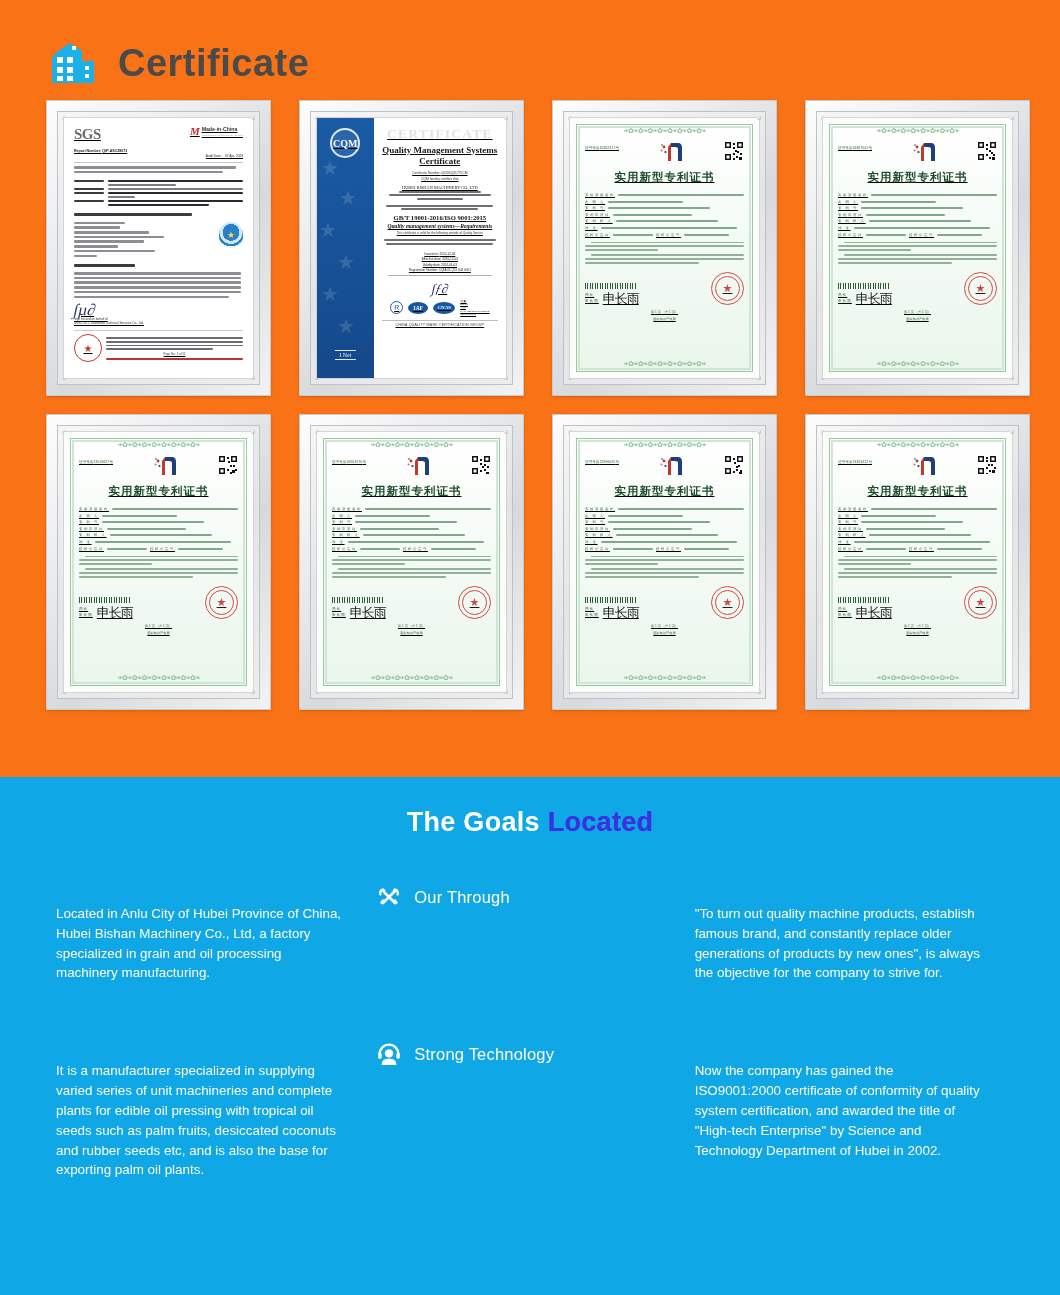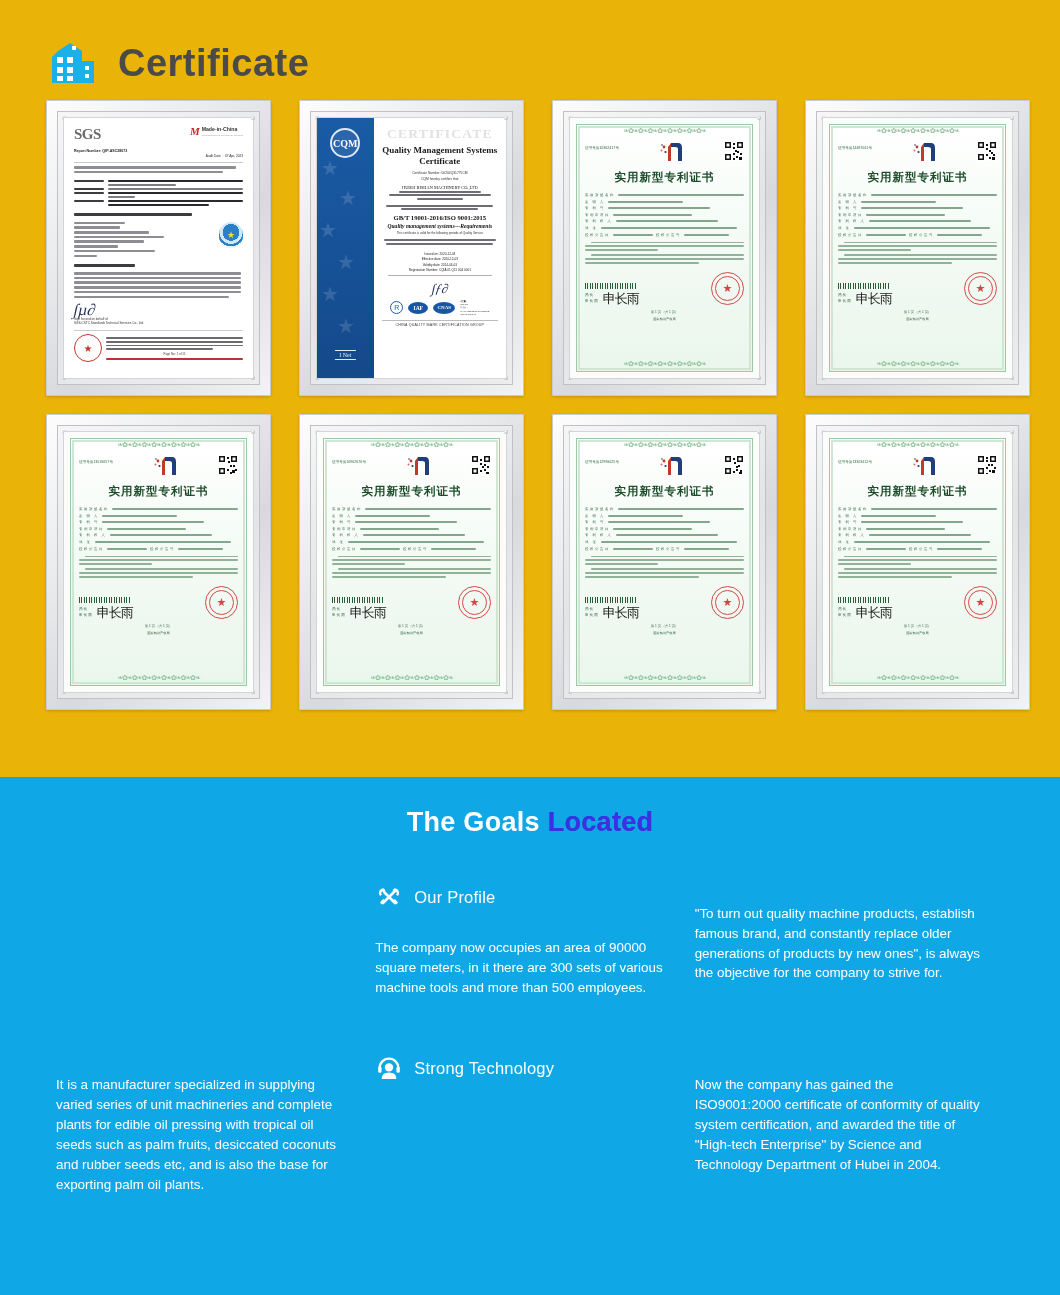--- a/index.html
+++ b/index.html
@@ -2,36 +2,37 @@
 <html><head>
 <meta charset="utf-8">
 <style>
   * { box-sizing: border-box; margin:0; padding:0; }
   html, body { width:1060px; height:1295px; }
   body {
     font-family: "Liberation Sans", sans-serif;
     background:#ffffff;
     overflow:hidden;
   }
-  .page { position:relative; width:1060px; height:980px; background:#eab308; }
+  .page { position:relative; width:1060px; height:980px; background:#f97316; }
 
   
   .header { display:flex; align-items:center; gap:14px; padding:26px 0 0 48px; height:100px; }
   .header-icon { width:56px; height:52px; flex:0 0 auto; }
   .header-title {
     font-size:38px; font-weight:bold; color:#4a4a4a; letter-spacing:0.5px;
     line-height:1;
   }
 
   
   .cert-grid {
     display:grid;
     grid-template-columns:repeat(4, 225px);
     gap:18px 28px;
     padding:0 0 0 46px;
+    text-decoration:underline;
   }
   .cert-frame {
     width:225px; height:296px;
     background:linear-gradient(135deg,#fdfdfd 0%,#e9eaec 35%,#d7d9dc 60%,#f2f3f4 100%);
     border-radius:2px;
     padding:11px;
     box-shadow:0 1px 3px rgba(0,0,0,.18), inset 0 0 0 1px #c9cbcf;
     position:relative;
   }
   .cert-inner {
@@ -1043,39 +1044,39 @@
   </div>
 
   <div class="services">
     <div class="svc-title">
       <span class="w">The Goals </span><span class="b">Located</span>
     </div>
 
     <div class="svc-grid">
 
       <div class="svc-item">
+        <div class="svc-text">Located in Anlu City of Hubei Province of China, Hubei Bishan Machinery Co., Ltd, a factory specialized in grain and oil processing machinery manufacturing.</div>
       </div>
 
       <div class="svc-item">
         <div class="svc-head">
           <span class="svc-ico">
             <svg viewBox="0 0 28 28" width="28" height="28">
               <g stroke="#fff" stroke-width="2.6" stroke-linecap="round">
                 <line x1="8" y1="20" x2="20" y2="8"></line>
                 <line x1="20" y1="20" x2="9.5" y2="9.5"></line>
               </g>
               <path fill="#fff" d="M19.6 5.2 a4.6 4.6 0 0 1 3.2 7.8 l-1.8-1.8 1.1-1.1-1.6-1.6-1.1 1.1-1.8-1.8 a4.6 4.6 0 0 1 2-2.6z"></path>
               <path fill="#fff" d="M8.4 5.2 a4.6 4.6 0 0 0-3.2 7.8 l1.8-1.8-1.1-1.1 1.6-1.6 1.1 1.1 1.8-1.8 a4.6 4.6 0 0 0-2-2.6z"></path>
               <rect x="17.8" y="17.2" width="5" height="3.2" rx="1" fill="#fff" transform="rotate(45 20.3 18.8)"></rect>
               <rect x="5.2" y="17.2" width="5" height="3.2" rx="1" fill="#fff" transform="rotate(-45 7.7 18.8)"></rect>
             </svg>
           </span>
-          <span class="svc-name">Our Profile</span>
-        </div>
-        <div class="svc-text">The company now occupies an area of 90000 square meters, in it there are 300 sets of various machine tools and more than 500 employees.</div>
+          <span class="svc-name">Our Through</span>
+        </div>
       </div>
 
       <div class="svc-item">
         <div class="svc-text">"To turn out quality machine products, establish famous brand, and constantly replace older generations of products by new ones", is always the objective for the company to strive for.</div>
       </div>
 
       <div class="svc-item svc-row2">
         <div class="svc-text">It is a manufacturer specialized in supplying varied series of unit machineries and complete plants for edible oil pressing with tropical oil seeds such as palm fruits, desiccated coconuts and rubber seeds etc, and is also the base for exporting palm oil plants.</div>
       </div>
 
@@ -1088,19 +1089,19 @@
               <rect x="21.4" y="12.6" width="3.4" height="6.2" rx="1.6" fill="#fff"></rect>
               <circle cx="14" cy="13.4" r="4.2" fill="#fff"></circle>
               <path fill="#fff" d="M6.6 25 Q6.6 18.6 14 18.6 Q21.4 18.6 21.4 25 Z"></path>
             </svg>
           </span>
           <span class="svc-name">Strong Technology</span>
         </div>
       </div>
 
       <div class="svc-item svc-row2">
-        <div class="svc-text">Now the company has gained the ISO9001:2000 certificate of conformity of quality system certification, and awarded the title of "High-tech Enterprise" by Science and Technology Department of Hubei in 2004.</div>
+        <div class="svc-text">Now the company has gained the ISO9001:2000 certificate of conformity of quality system certification, and awarded the title of "High-tech Enterprise" by Science and Technology Department of Hubei in 2002.</div>
       </div>
 
     </div>
   </div>
 
 </div>
 
 </body></html>

